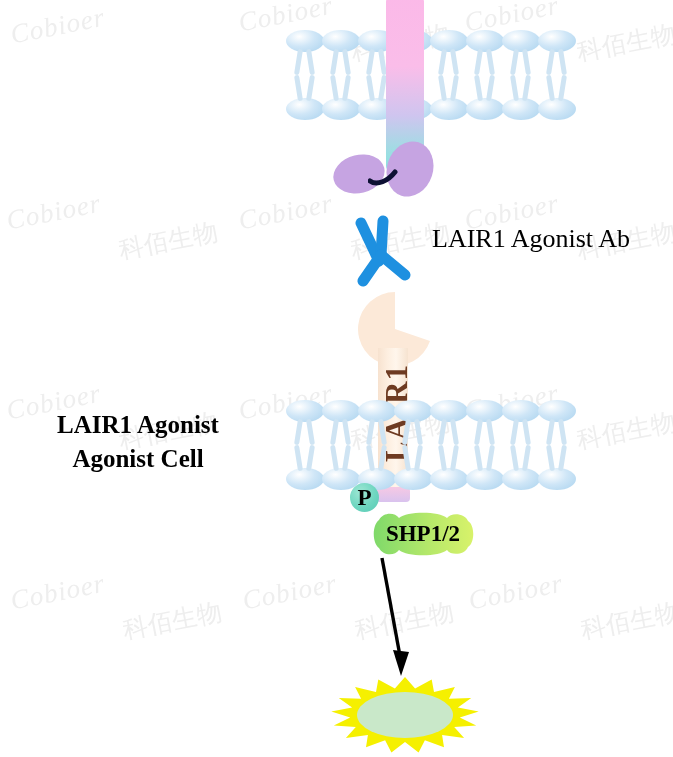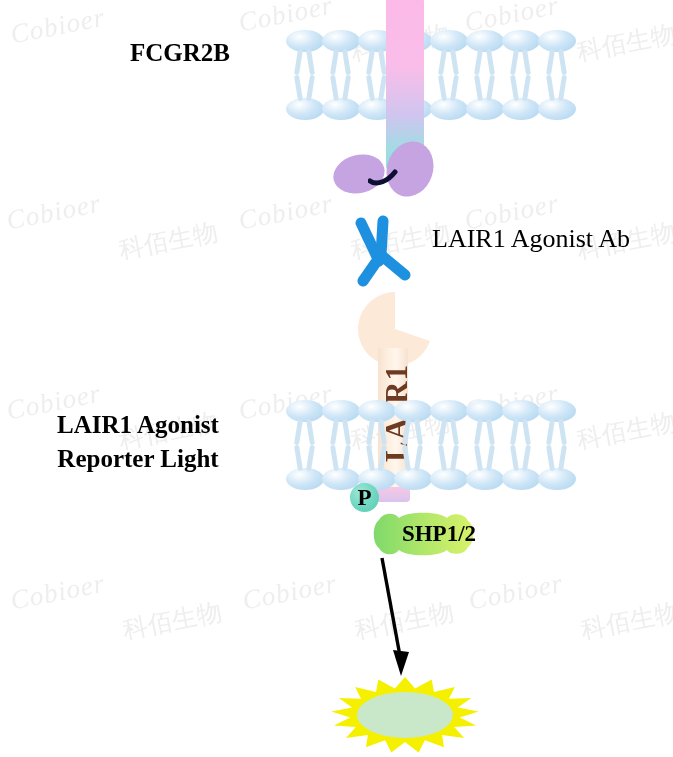--- a/index.html
+++ b/index.html
@@ -77,21 +77,21 @@
   #p-circle{
     position:absolute;left:350px;top:483px;width:29px;height:29px;border-radius:50%;
     background:radial-gradient(circle at 36% 32%, #9fe7d4 0%, #6ed6c0 55%, #58c9b4 100%);
     display:flex;align-items:center;justify-content:center;
   }
   #p-circle span{font-size:23px;font-weight:bold;color:#000;font-family:"Liberation Serif", serif;line-height:1;}
 
   
   #shp-blob{position:absolute;left:369px;top:512px;width:108px;height:44px;}
   #shp-text{
-    position:absolute;left:385px;top:512px;width:108px;height:44px;
+    position:absolute;left:369px;top:512px;width:108px;height:44px;
     display:flex;align-items:center;justify-content:center;
     font-size:23px;font-weight:bold;color:#000;font-family:"Liberation Serif", serif;
   }
 
   
   #arrow{position:absolute;left:368px;top:556px;width:56px;height:122px;}
 
   
   #light-burst{position:absolute;left:330px;top:676px;width:150px;height:78px;}
   #light-text{
@@ -342,23 +342,22 @@
     <path d="M14,2 L32,100" stroke="#000" stroke-width="3.4" fill="none"></path>
     <path d="M33,120 L25,94 L41,96 Z" fill="#000"></path>
   </svg>
 
   <svg id="light-burst" viewBox="0 0 150 78">
     <polygon id="burst-poly" fill="#f5f000" points="75.0,1.0 85.1,12.5 101.7,3.6 104.0,16.0 124.9,10.9 118.9,22.7 141.2,22.1 127.9,31.6 148.7,35.5 129.8,41.5 146.2,49.4 124.2,51.0 134.1,61.9 112.1,59.0 114.0,71.3 94.9,64.2 88.6,76.4 75.0,66.0 61.4,76.4 55.1,64.2 36.0,71.3 37.9,59.0 15.9,61.9 25.8,51.0 3.8,49.4 20.2,41.5 1.3,35.5 22.1,31.6 8.8,22.1 31.1,22.7 25.1,10.9 46.0,16.0 48.3,3.6 64.9,12.5"></polygon>
     <ellipse cx="75" cy="39" rx="48" ry="23" fill="#c9e8c9"></ellipse>
   </svg>
 
   <div class="lbl lbl-bold" id="fcgr-title">
-    <div>FCGR2B</div>
   </div>
 
   <div class="lbl" id="ab-label">LAIR1 Agonist Ab</div>
 
   <div class="lbl lbl-bold" id="lair-cell-title">
     <div>LAIR1 Agonist</div>
-    <div>Reporter Light</div>
+    <div>Agonist Cell</div>
   </div>
 
 </div>
 
 </body></html>

